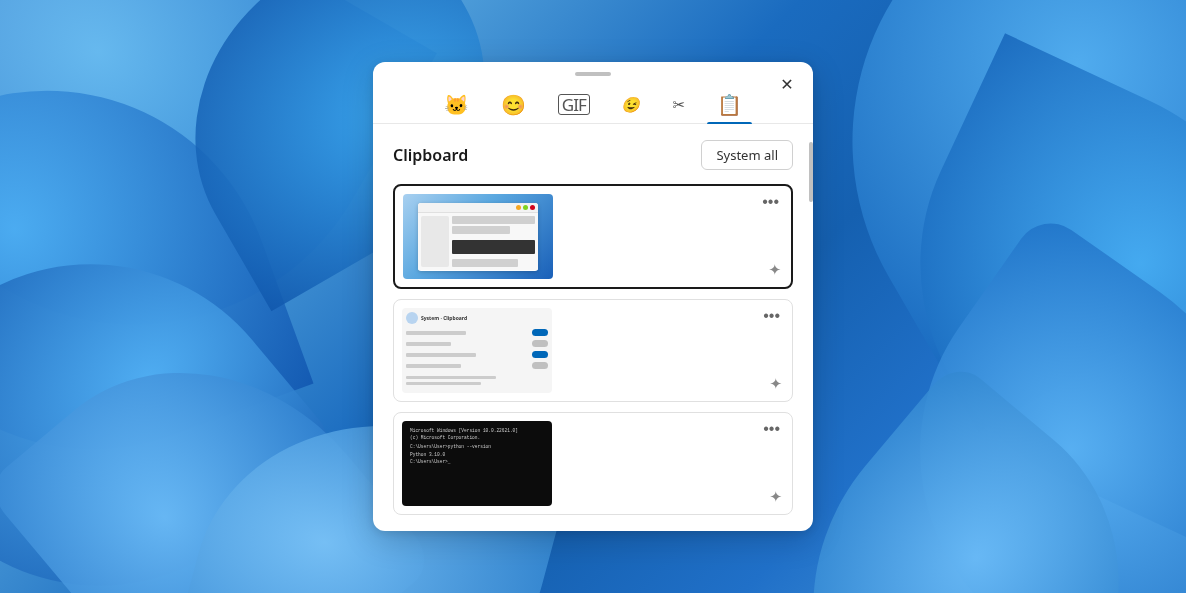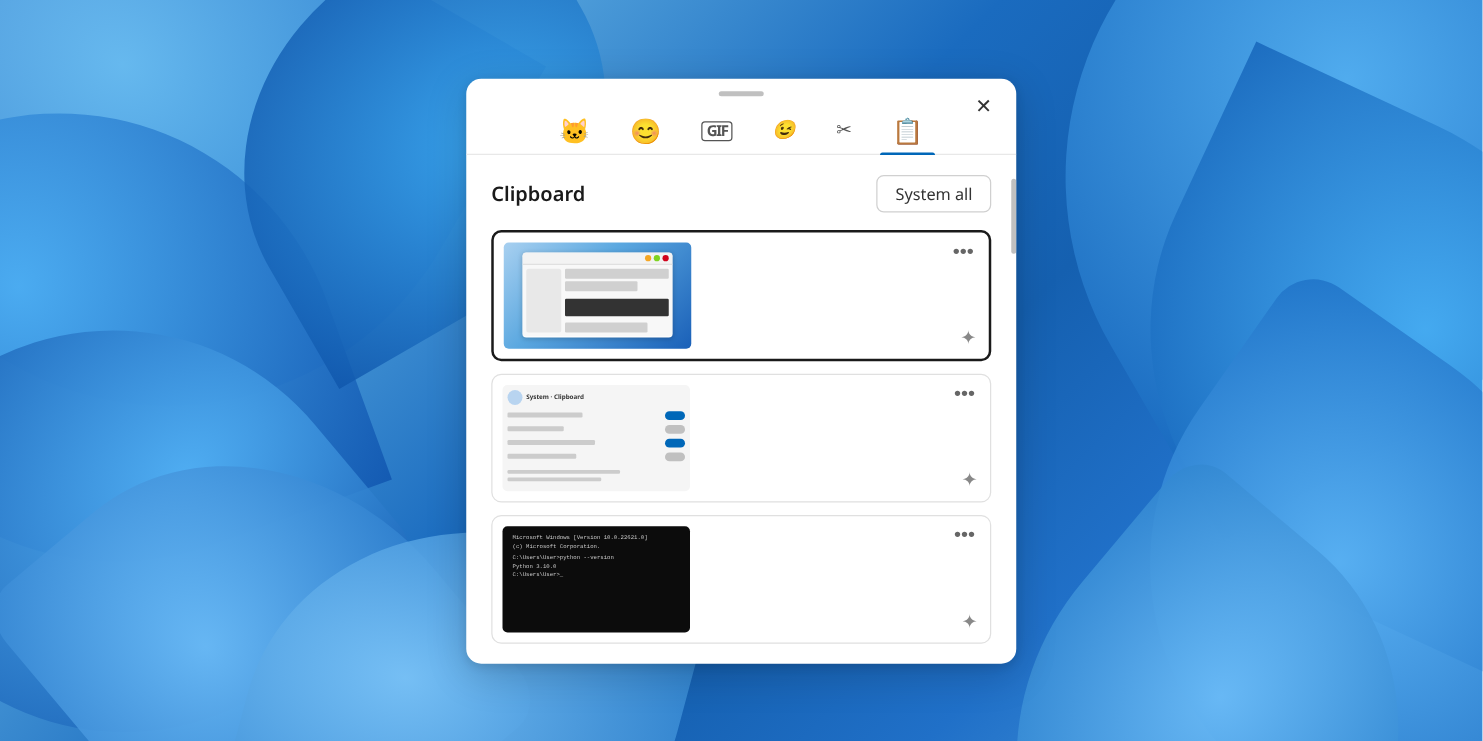--- a/index.html
+++ b/index.html
@@ -445,21 +445,21 @@
 
       <div class="tab-item">
         <span class="tab-icon">🐱</span>
       </div>
 
       <div class="tab-item">
         <span class="tab-icon">😊</span>
       </div>
 
       <div class="tab-item">
-        <span class="tab-icon" style="font-size:12px; font-weight:bold; border:1.5px solid #555; border-radius:3px; padding:1px 3px; letter-spacing:-1px;">GIF</span>
+        <span class="tab-icon" style="font-size:17px; font-weight:normal; border:1.5px solid #555; border-radius:3px; padding:1px 3px; letter-spacing:-1px;">GIF</span>
       </div>
 
       <div class="tab-item">
         <span class="tab-icon" style="font-size:15px; font-style:italic;">😉</span>
       </div>
 
       <div class="tab-item">
         <span class="tab-icon" style="font-size:15px;">✂</span>
       </div>
 

